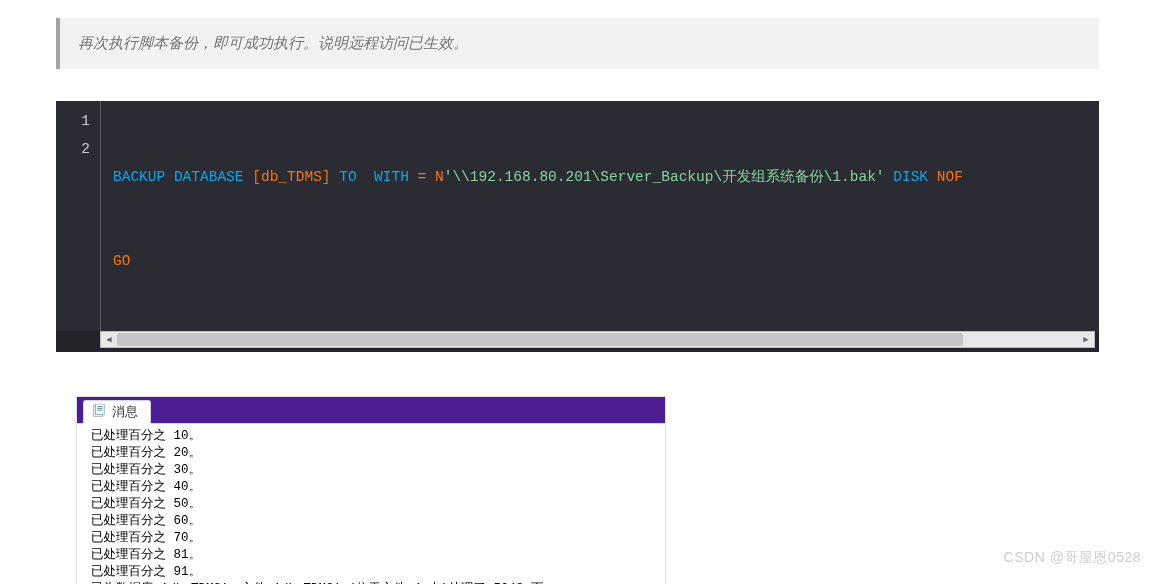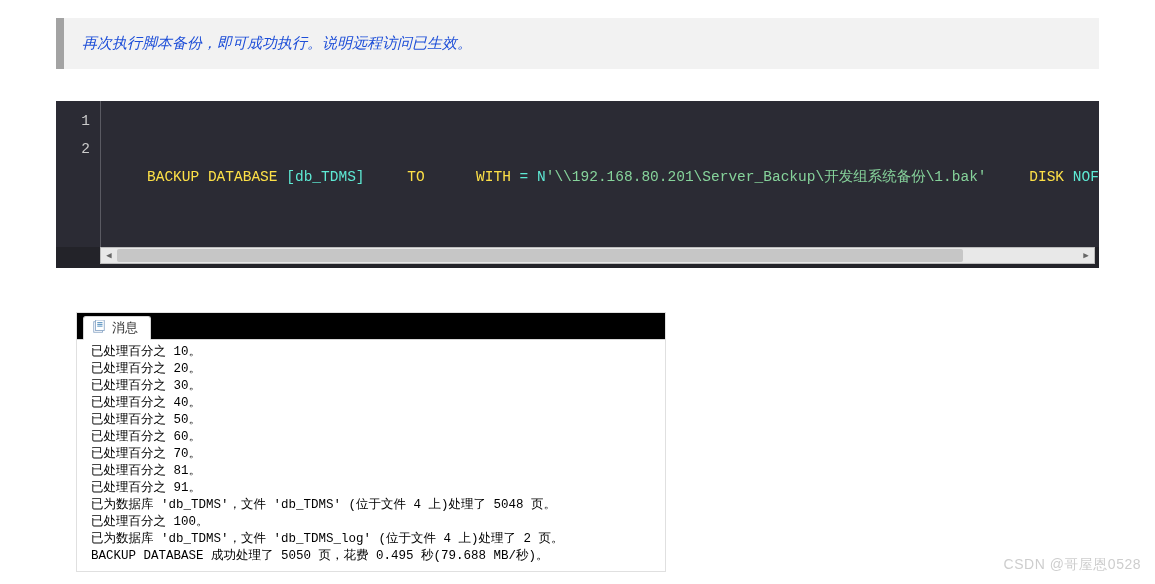--- a/index.html
+++ b/index.html
@@ -9,23 +9,23 @@
     background: #fff;
     color: #333;
     width: 1155px;
   }
   .page {
     padding: 18px 56px 30px 56px;
     box-sizing: border-box;
   }
   .quote-box {
     background: #f2f2f2;
-    border-left: 8px solid #a3a3a3;
+    border-left: 4px solid #a3a3a3;
     padding: 16px 18px;
-    color: #1d4ed8;
+    color: #737373;
     font-size: 15px;
     font-style: italic;
   }
   .code-wrap {
     margin-top: 32px;
     background: #2b2b34;
     color: #ddd;
     font-family: Consolas, "Courier New", monospace;
     font-size: 14.5px;
     line-height: 28px;
@@ -45,22 +45,22 @@
   }
   .gutter div { height: 28px; }
   .code-area {
     border-left: 1px solid #5a5a62;
     padding: 6px 0 0 12px;
     white-space: pre;
     overflow-x: hidden;
     flex: 1;
   }
   .code-area .line { height: 28px; }
-  .kw { color: #fde047; margin-left: 34px; }
-  .pl { color: #5eead4; }
+  .kw { color: #0ea5e9; }
+  .pl { color: #f97316; }
   .str { color: #86d39b; text-align: right; }
   .code-scroll {
     background: #232329;
     padding: 0 4px 4px 44px;
     box-sizing: border-box;
   }
   .sbar {
     height: 15px;
     background: #e8e8e8;
     border: 1px solid #bcbcbc;
@@ -95,21 +95,21 @@
     margin: 44px 0 0 20px;
     width: 590px;
     box-sizing: border-box;
     background: #fff;
     border: 1px solid #e0e0e0;
     padding-bottom: 4px;
   }
   .tab-row {
     display: flex;
     align-items: flex-end;
-    background: #000000;
+    background: #4c1d95;
     border-bottom: 1px solid #d6d6d6;
     height: 26px;
     padding-left: 6px;
   }
   .tab {
     background: #fff;
     border: 1px solid #d6d6d6;
     border-bottom: 1px solid #fff;
     margin-bottom: -1px;
     padding: 2px 12px 2px 8px;
@@ -124,21 +124,21 @@
     font-family: SimSun, "宋体", "Courier New", monospace;
     font-size: 12.5px;
     line-height: 17px;
     white-space: pre;
     padding: 4px 2px 2px 14px;
     color: #000;
   }
   .watermark {
     position: fixed;
     right: 14px;
-    bottom: 10px;
+    bottom: 17px;
     color: rgba(130,130,130,0.4);
     font-size: 14px;
     letter-spacing: 0.5px;
     pointer-events: none;
   }
 </style>
 </head>
 <body>
 
 <div class="page">
@@ -148,20 +148,21 @@
   </div>
 
   <div class="code-wrap">
     <div class="code-inner">
       <div class="gutter">
         <div>1</div>
         <div>2</div>
       </div>
       <div class="code-area">
         <div class="line"><span class="kw">BACKUP DATABASE</span><span class="pl"> [db_TDMS] </span><span class="kw">TO</span><span class="pl">  </span><span class="kw">WITH</span><span class="pl"> = N</span><span class="str">'\\192.168.80.201\Server_Backup\开发组系统备份\1.bak'</span><span class="pl"> </span><span class="kw">DISK</span><span class="pl"> NOF</span></div>
+        <div class="line"><span class="pl">GO</span></div>
       </div>
     </div>
     <div class="code-scroll">
       <div class="sbar">
         <div class="arrow">◀</div>
         <div class="track">
           <div class="thumb"></div>
         </div>
         <div class="arrow">▶</div>
       </div>

